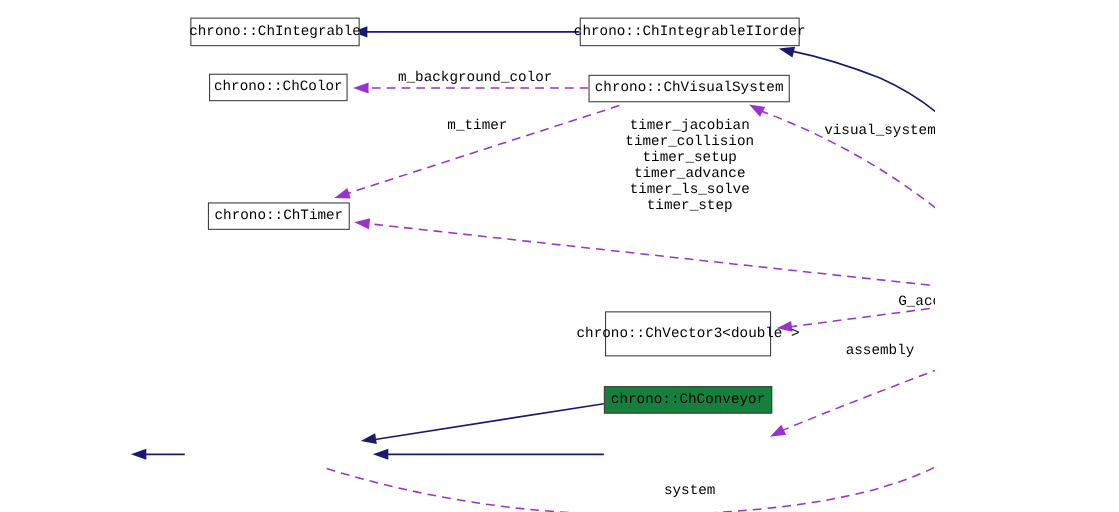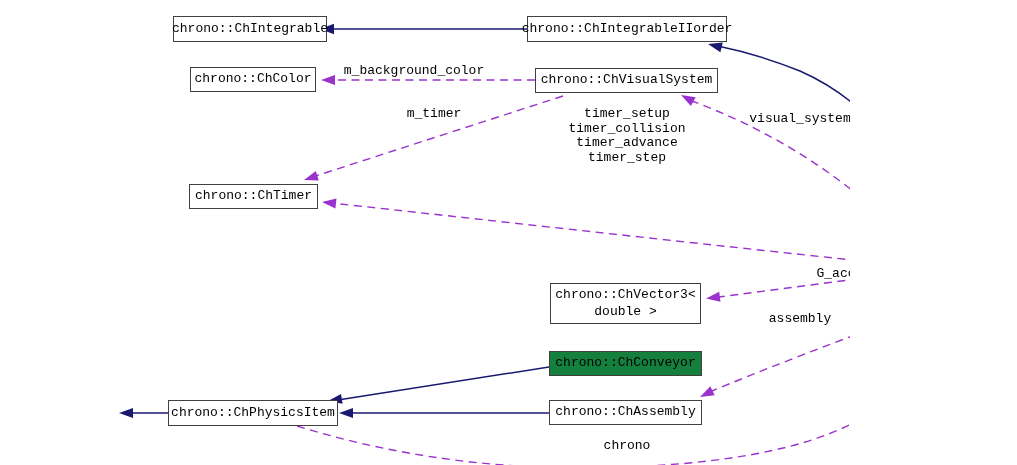--- a/index.html
+++ b/index.html
@@ -76,40 +76,36 @@
   </div>
   <div class="node" style="left:190px;top:56px;width:126px;height:25px;">
     <span>chrono::ChColor</span>
   </div>
   <div class="node" style="left:535px;top:57px;width:183px;height:25px;">
     <span>chrono::ChVisualSystem</span>
   </div>
   <div class="node" style="left:189px;top:173px;width:129px;height:25px;">
     <span>chrono::ChTimer</span>
   </div>
-  <div class="node" style="left:550px;top:272px;width:151px;height:41px;flex-direction:column;">
+  <div class="node" style="left:550px;top:272px;width:151px;height:41px;">
     <span>chrono::ChVector3&lt;</span>
     <span>double &gt;</span>
   </div>
   <div class="node current" style="left:549px;top:340px;width:153px;height:25px;">
     <span>chrono::ChConveyor</span>
   </div>
-  <div class="node" style="left:549px;top:389px;width:153px;height:25px;">
-    <span>chrono::ChAssembly</span>
-  </div>
-  <div class="node" style="left:168px;top:389px;width:170px;height:26px;">
-    <span>chrono::ChPhysicsItem</span>
-  </div>
 
-  <div class="edge-label" style="left:334px;top:52px;width:160px;">m_background_color</div>
+  <div class="edge-label" style="left:352px;top:52px;width:160px;">m_background_color</div>
   <div class="edge-label" style="left:384px;top:95px;width:100px;">m_timer</div>
   <div class="edge-label timers" style="left:547px;top:96px;width:160px;">
+    <div>timer_jacobian</div>
+    <div>timer_collision</div>
     <div>timer_setup</div>
-    <div>timer_collision</div>
     <div>timer_advance</div>
+    <div>timer_ls_solve</div>
     <div>timer_step</div>
   </div>
   <div class="edge-label" style="left:740px;top:100px;width:120px;">visual_system</div>
   <div class="edge-label" style="left:806px;top:255px;width:60px;text-align:center;">G_acc</div>
   <div class="edge-label" style="left:760px;top:300px;width:80px;">assembly</div>
-  <div class="edge-label" style="left:587px;top:427px;width:80px;">chrono</div>
+  <div class="edge-label" style="left:587px;top:427px;width:80px;">system</div>
 
 </div>
 
 </body></html>

